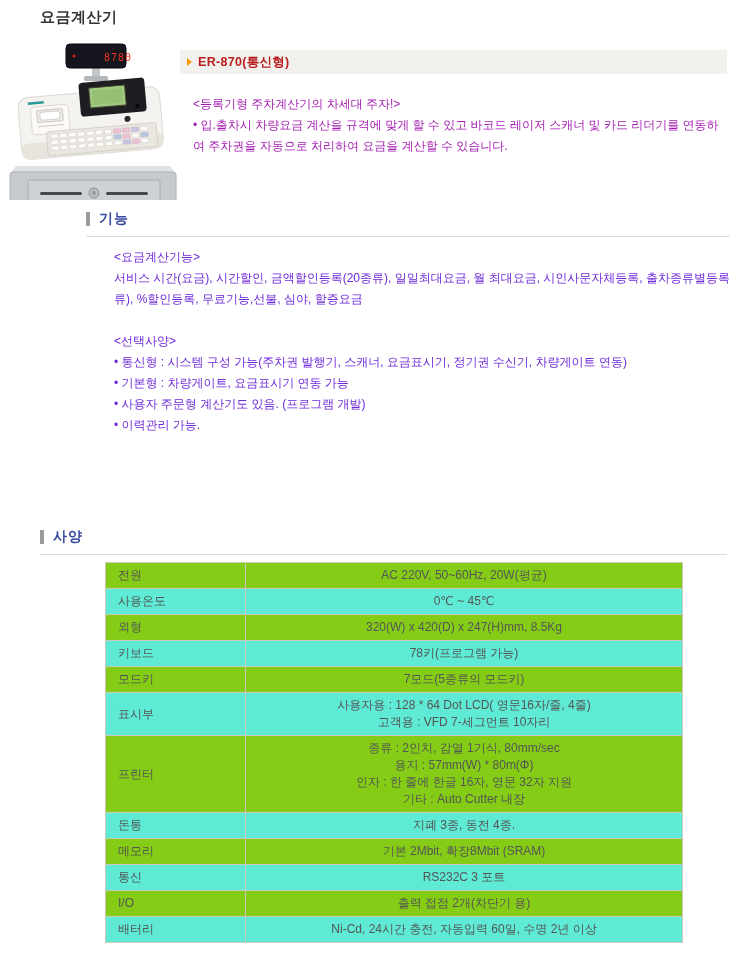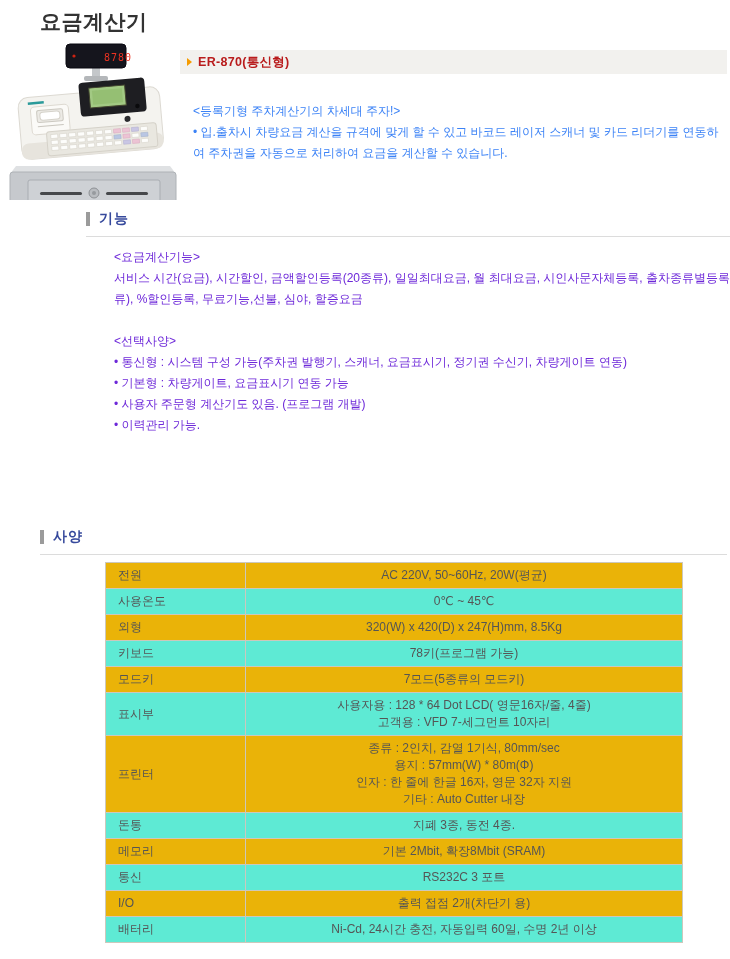--- a/index.html
+++ b/index.html
@@ -7,41 +7,41 @@
   body {
     font-family:"Liberation Sans","DejaVu Sans",sans-serif;
     color:#555; width:730px; height:959px; position:relative;
     font-size:12px;
   }
   .page { position:absolute; inset:0; background:#fff; }
 
   
   .page-title {
     position:absolute; left:40px; top:8px;
-    font-size:21px; font-weight:bold; color:#333; letter-spacing:0.5px;
+    font-size:15px; font-weight:bold; color:#333; letter-spacing:0.5px;
   }
 
   
   .product-photo {
     position:absolute; left:6px; top:42px; width:174px; height:158px;
   }
   .product-right {
     position:absolute; left:180px; top:50px; width:547px;
   }
   .product-header-bar {
     background:#f2f1ee; height:24px; display:flex; align-items:center;
     padding-left:7px;
   }
   .arrow-icon {
     width:0; height:0; border-left:5px solid #f59b00;
     border-top:4px solid transparent; border-bottom:4px solid transparent;
     margin-right:6px; flex:0 0 auto;
   }
   .product-header-text { font-size:12.5px; font-weight:bold; color:#b91c1c; letter-spacing:0.3px; }
-  .product-desc { padding-left:13px; padding-top:27px; line-height:21px; color:#3b82f6; }
+  .product-desc { padding-left:13px; padding-top:20px; line-height:21px; color:#a21caf; }
   .product-desc .tagline { display:block; }
   .product-desc .bullet-line { display:block; }
 
   
   .section { position:absolute; left:0; width:730px; }
   .section-head { display:flex; align-items:center; margin-left:40px; }
   .vbar { width:4px; height:14px; background:#9b9b9b; margin-right:9px; }
   .section-title { color:#36499c; font-weight:bold; font-size:14px; letter-spacing:1px; }
   .section-rule { height:1px; background:#dcdcdc; margin:8px 0 0 40px; width:687px; }
 
@@ -56,21 +56,21 @@
     position:absolute; left:105px; top:562px; width:578px;
     border-collapse:collapse; table-layout:fixed;
   }
   .spec-table td {
     border:1px solid #ccc8bc; vertical-align:middle;
     padding:4px 12px; line-height:17px; font-size:12px; color:#555;
   }
   .spec-table td.label-cell { width:140px; }
   .spec-table tr.alt td { background:#f2efe6; }
   .spec-table tr td { background:#5eead4; height:26px; }
-  .spec-table tr.alt td { background:#eab308; }
+  .spec-table tr.alt td { background:#84cc16; }
   .value-line { display:block;text-align:center; }
 </style>
 </head>
 <body>
 
 <div class="page">
 
   <div class="page-title">요금계산기</div>
 
   <div class="product-photo">

